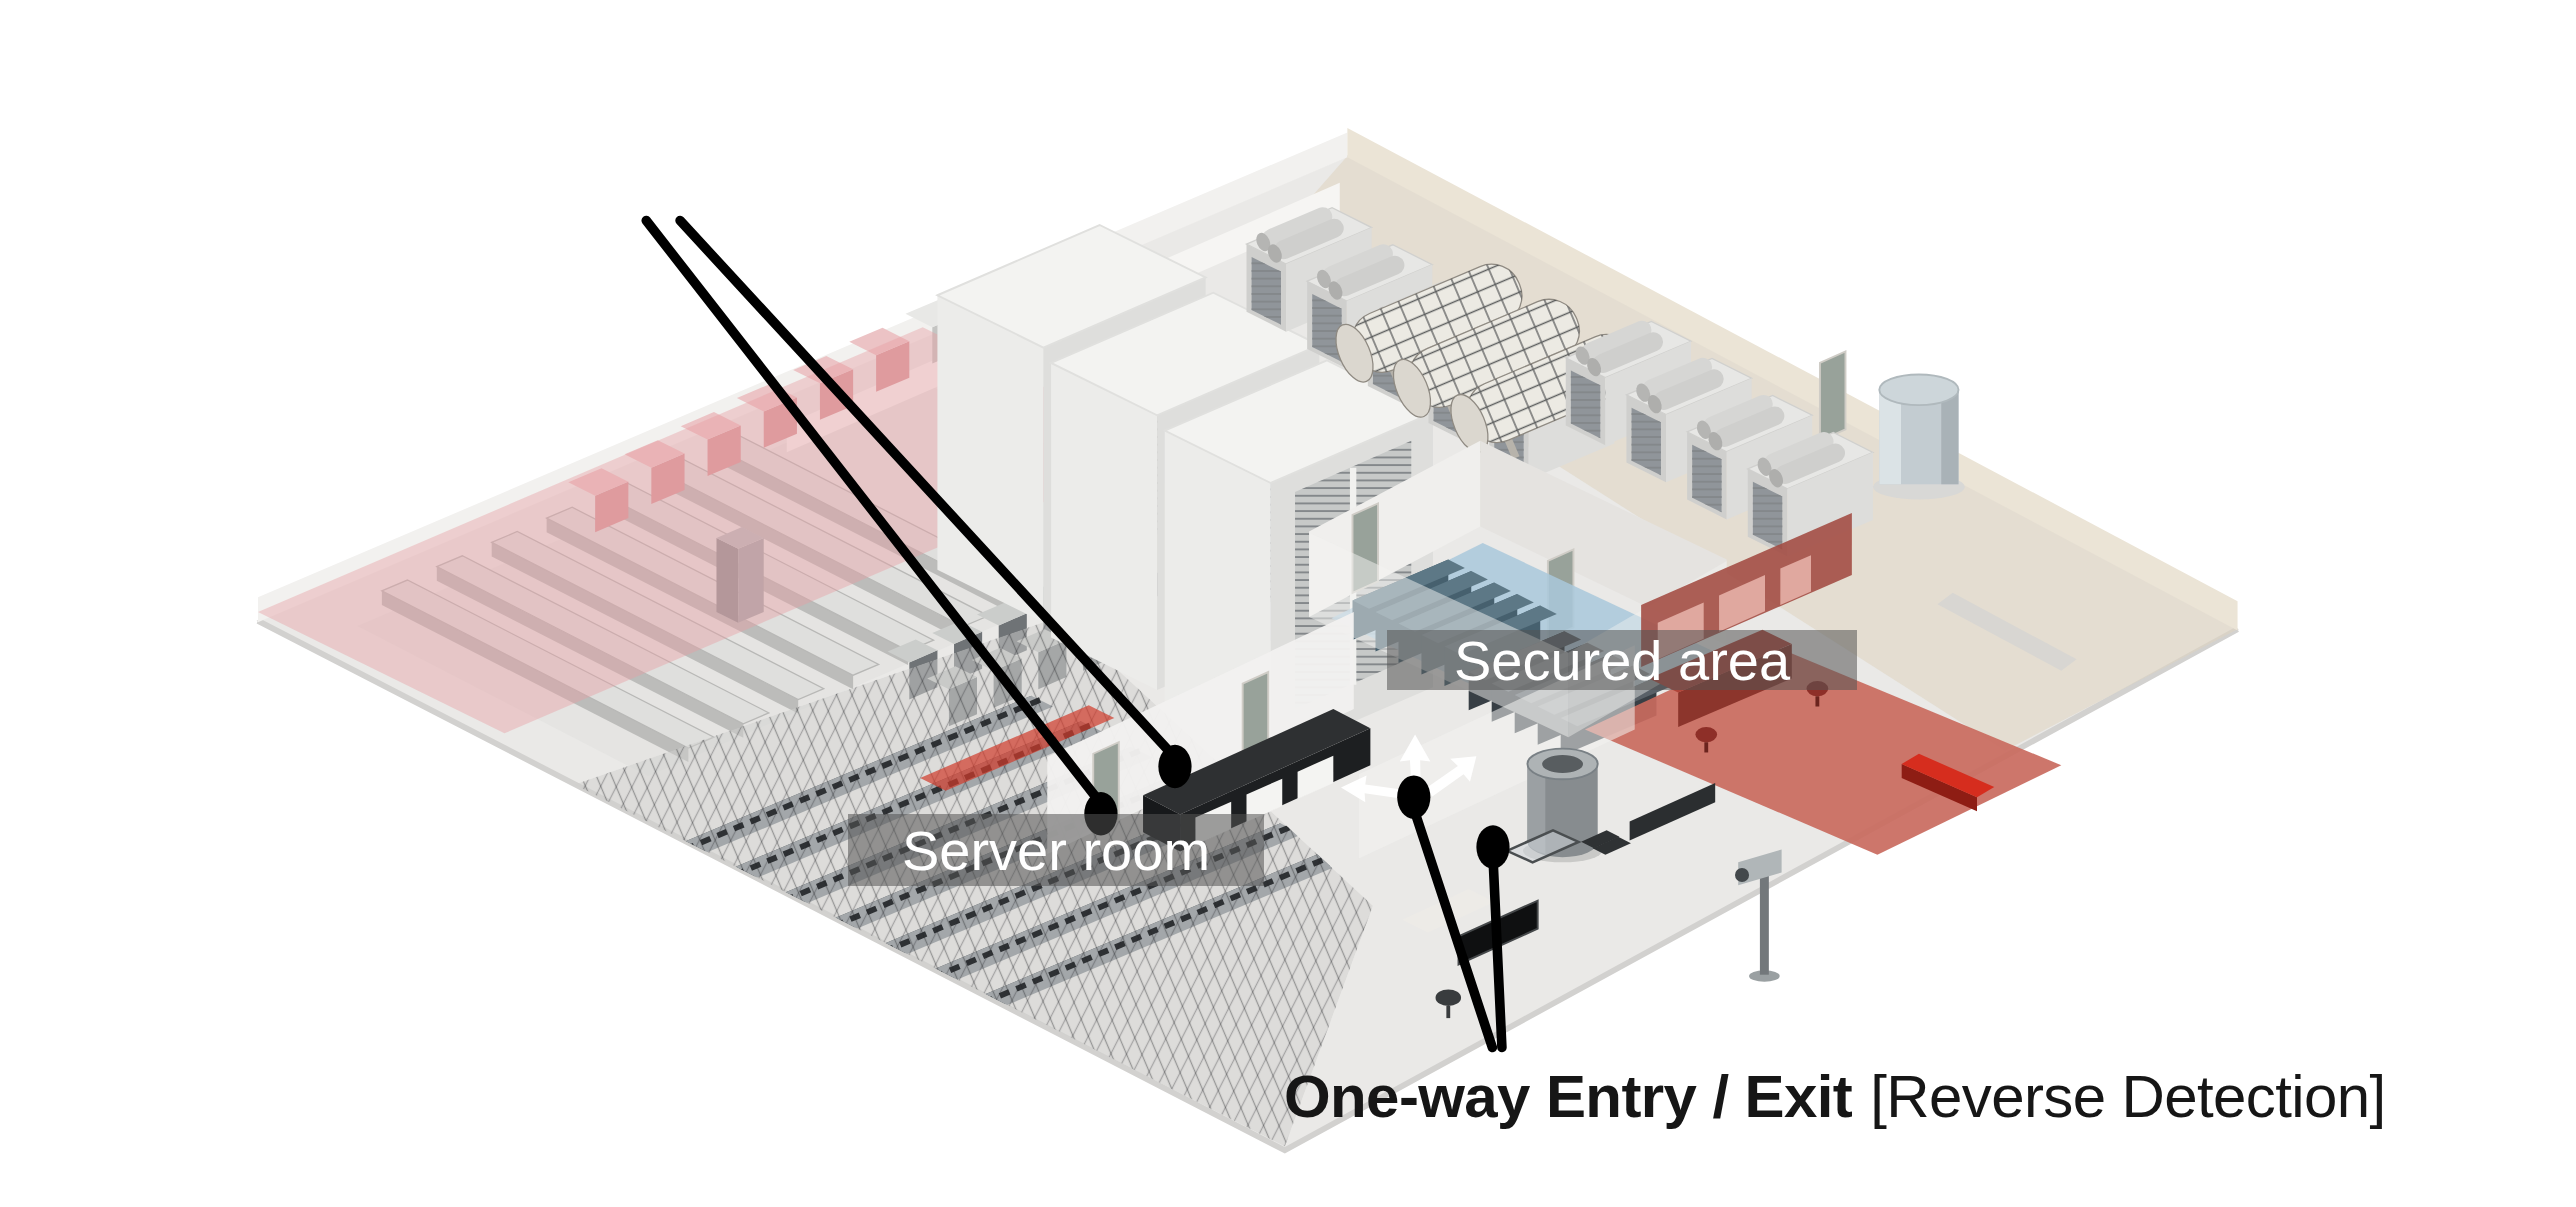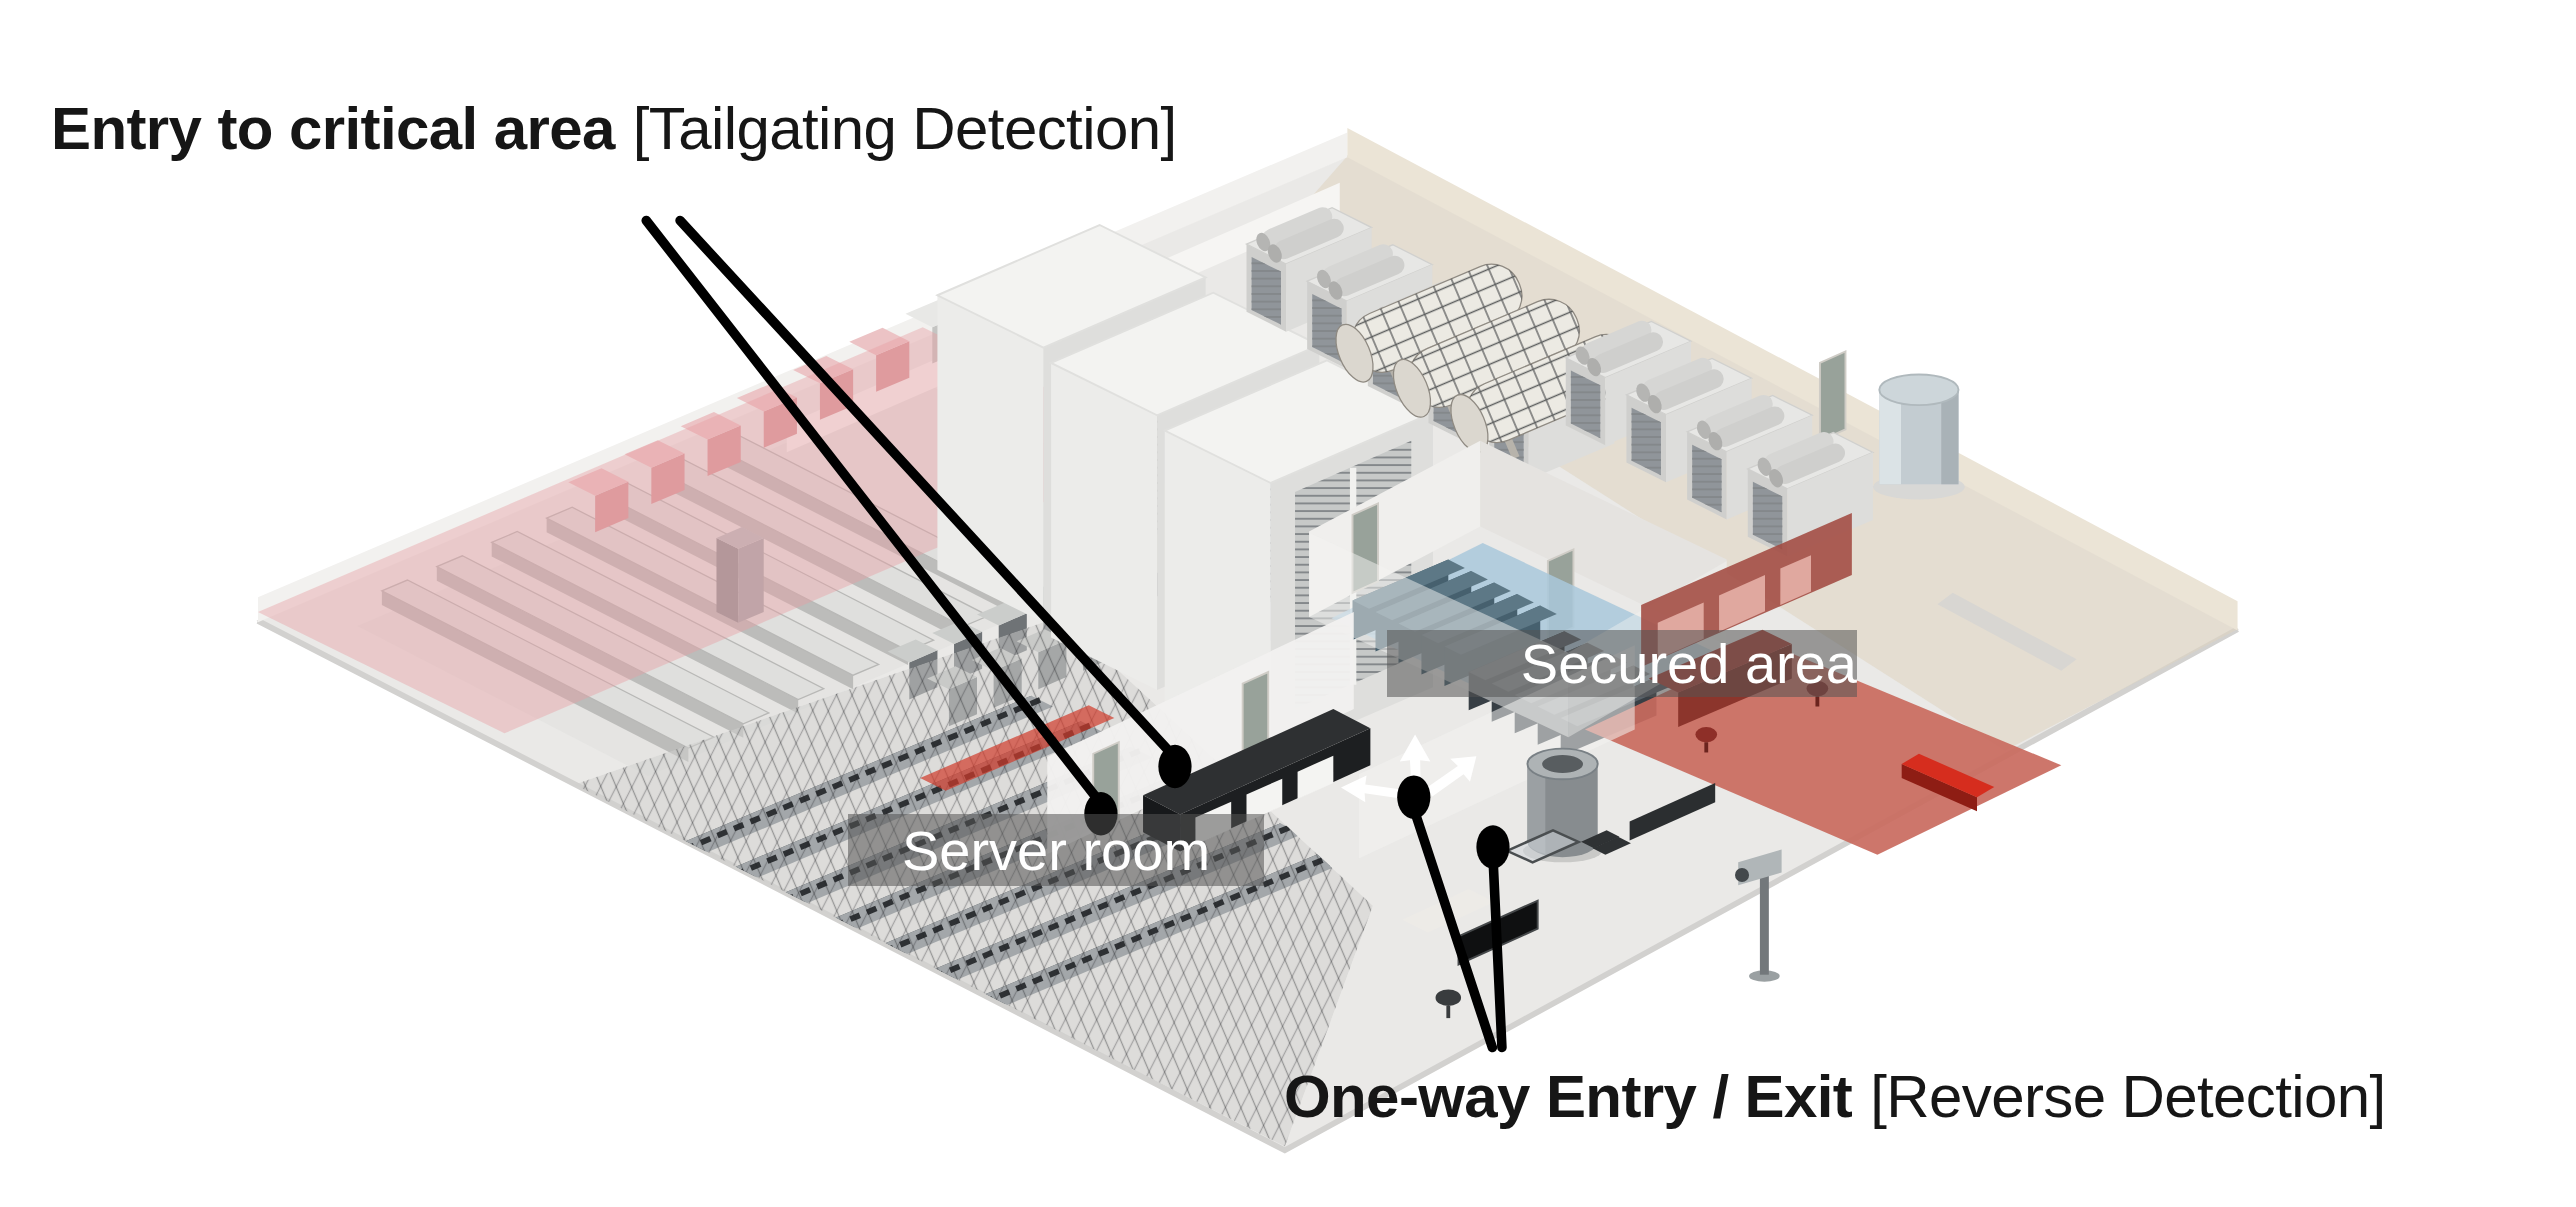--- a/index.html
+++ b/index.html
@@ -405,29 +405,26 @@
     <line x1="1065" y1="345" x2="1840" y2="1186" stroke-width="15" stroke-linecap="round"></line>
     <line x1="2337" y1="1640" x2="2214" y2="1266" stroke-width="15" stroke-linecap="round"></line>
     <line x1="2352" y1="1640" x2="2338" y2="1342" stroke-width="15" stroke-linecap="round"></line>
     <ellipse cx="1724" cy="1274" rx="26" ry="34" stroke="none"></ellipse>
     <ellipse cx="1840" cy="1200" rx="26" ry="34" stroke="none"></ellipse>
     <ellipse cx="2214" cy="1248" rx="26" ry="34" stroke="none"></ellipse>
     <ellipse cx="2338" cy="1326" rx="26" ry="34" stroke="none"></ellipse>
   </g>
 </svg>
 
-<div class="callout-label" style="left:51px;top:96px;">
-  <span class="ttl">Entry to critical area</span><span class="tag">[Tailgating Detection]</span>
-</div>
 
 <div class="callout-label" style="left:1284px;top:1064px;">
   <span class="ttl">One-way Entry / Exit</span><span class="tag">[Reverse Detection]</span>
 </div>
 
-<div class="zone-band" style="left:1387px;top:630px;width:470px;height:67px;justify-content:flex-end;">
+<div class="zone-band" style="left:1387px;top:630px;width:470px;height:60px;">
   <span>Secured area</span>
 </div>
 
 <div class="zone-band" style="left:825px;top:814px;width:416px;height:72px;margin-left:23px;">
   <span>Server room</span>
 </div>
 
 </div>
 
 

